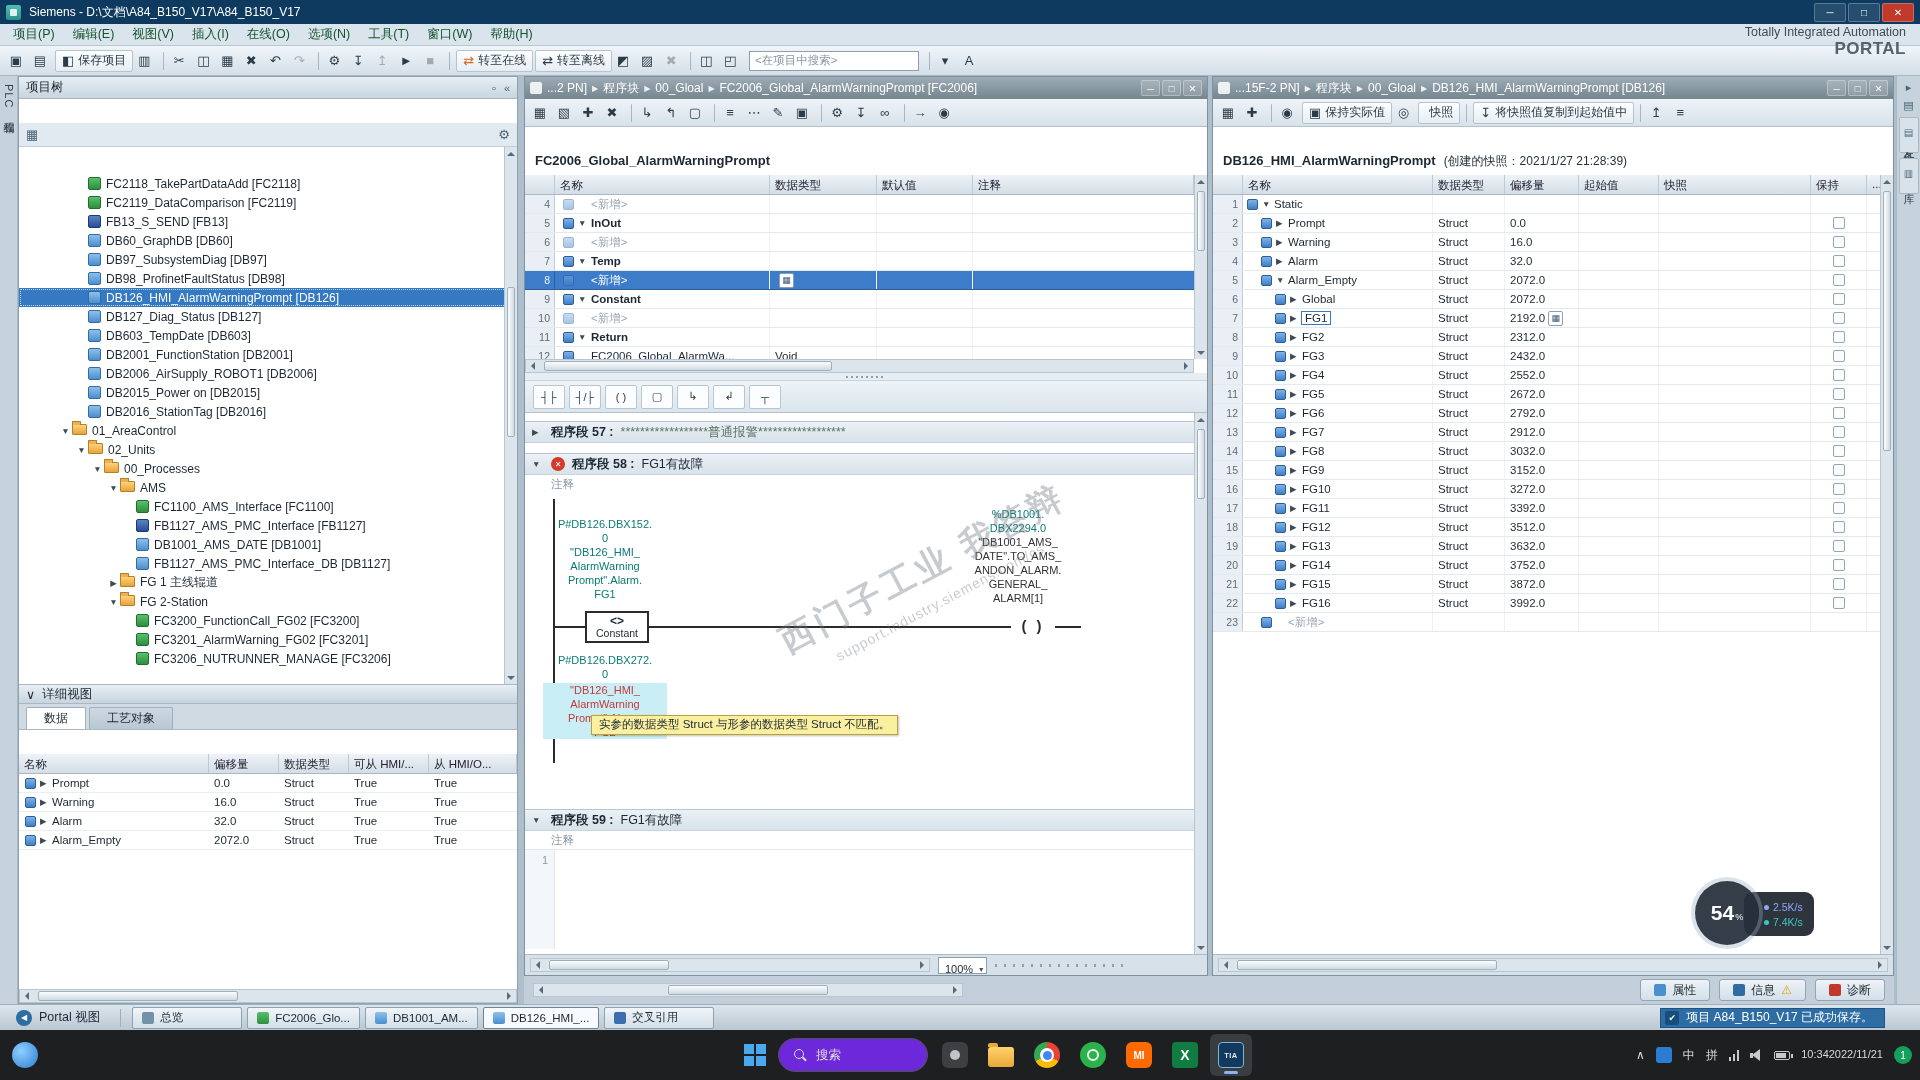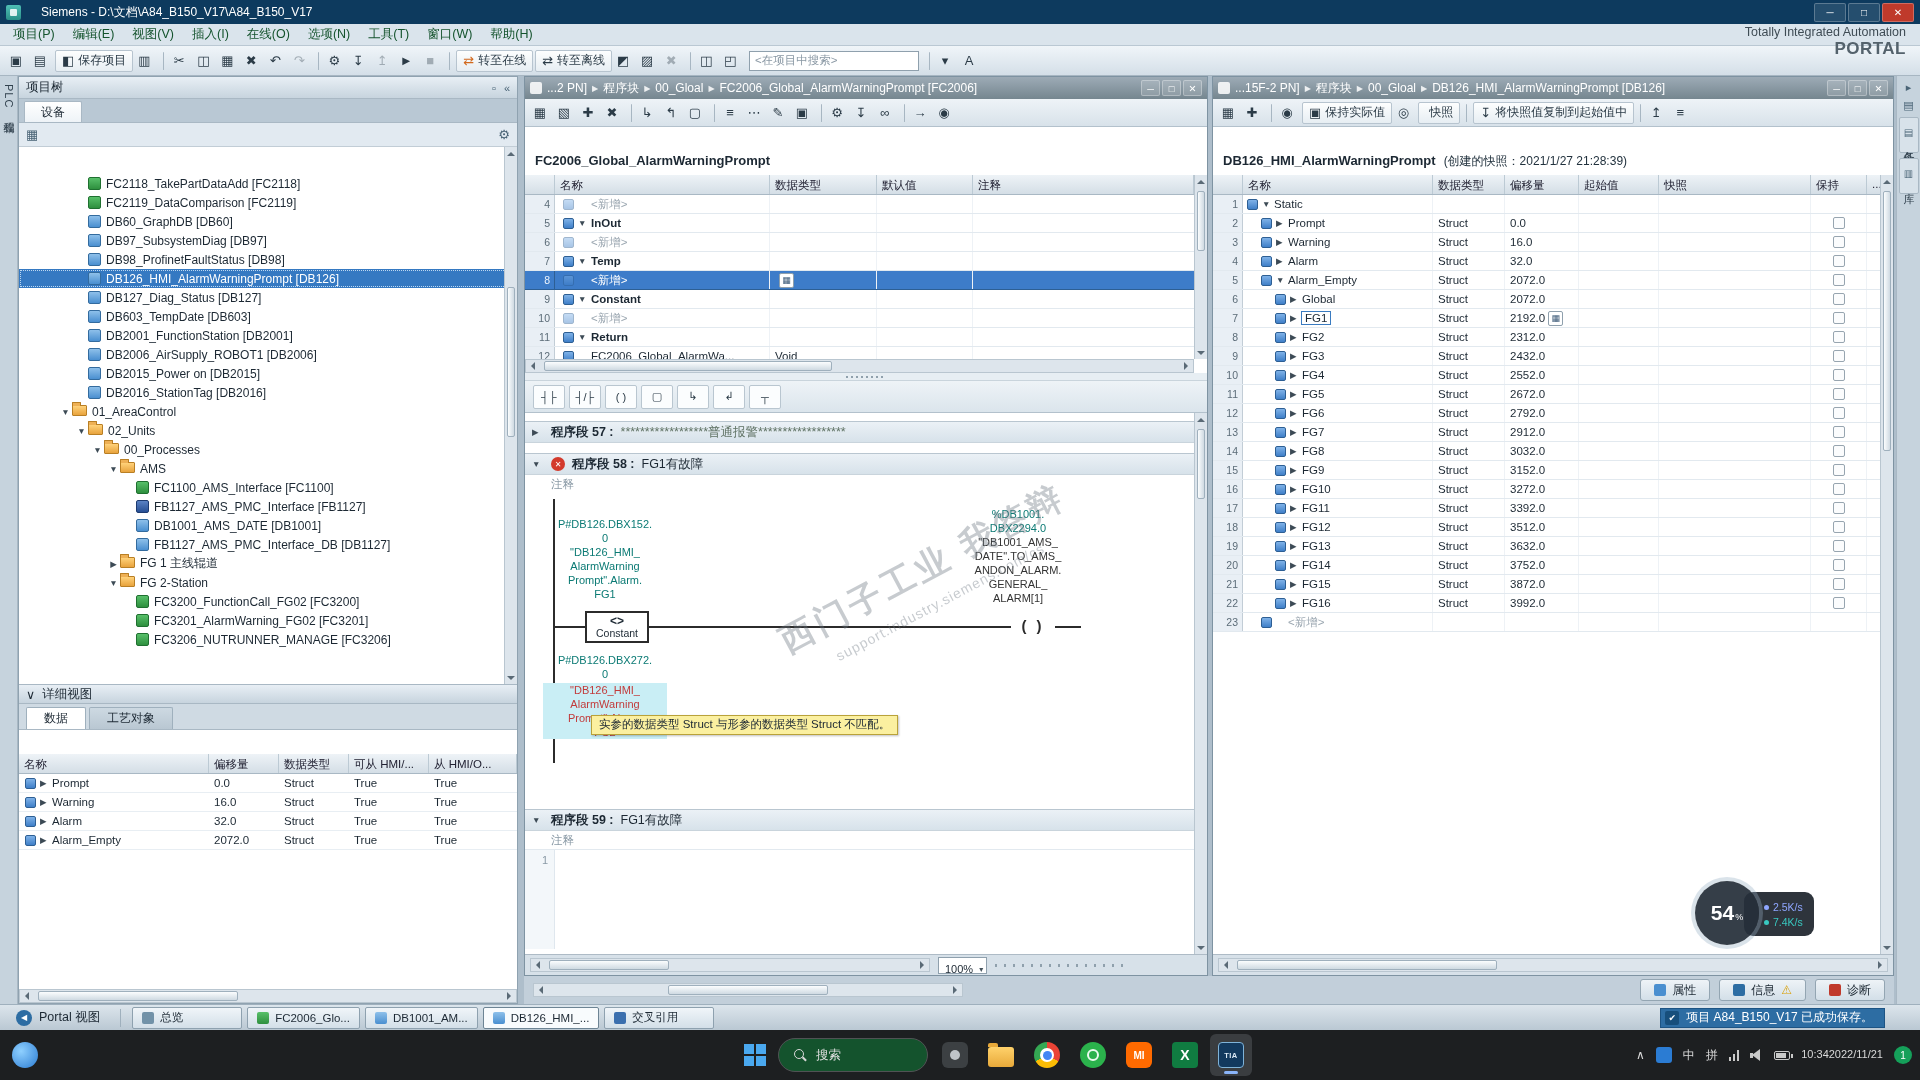--- a/index.html
+++ b/index.html
@@ -1,20 +1,20 @@
 <!DOCTYPE html>
 <html><head>
 <meta charset="utf-8">
 <style>
   *{margin:0;padding:0;box-sizing:border-box;font-family:"Liberation Sans","DejaVu Sans",sans-serif;}
   html,body{width:1920px;height:1080px;overflow:hidden;}
   body{position:relative;background:#aebecb;font-size:12px;color:#1c2833;}
   i{font-style:normal;}
   
-  #titlebar{position:absolute;left:0;top:0;width:1920px;height:24px;background:#0d3a5e;color:#fff;display:flex;align-items:center;padding:0 6px;gap:20px;font-size:12px;}
+  #titlebar{position:absolute;left:0;top:0;width:1920px;height:24px;background:#0d3a5e;color:#fff;display:flex;align-items:center;padding:0 6px;gap:8px;font-size:12px;}
   .t-logo{width:15px;height:15px;border-radius:2px;background:linear-gradient(#4fc0b6,#2a8f88);position:relative;flex:none;}
   .t-logo::after{content:"";position:absolute;inset:4px;background:rgba(255,255,255,.85);border-radius:1px;}
   #titlebar .winbtns{margin-left:auto;display:flex;gap:2px;}
   #titlebar .winbtns span{width:32px;height:19px;display:flex;align-items:center;justify-content:center;font-size:10px;background:rgba(255,255,255,.10);border:1px solid rgba(255,255,255,.25);border-radius:2px;}
   #titlebar .winbtns .close{background:#bf3a2b;border-color:#d5percent;}
   #menubar{position:absolute;left:0;top:24px;width:1920px;height:22px;background:#dae4ec;border-bottom:1px solid #bac8d3;display:flex;align-items:center;padding:0 4px;}
   .menu-item{padding:2px 9px;font-size:12.5px;color:#14532d;cursor:default;}
   #toolbar{position:absolute;left:0;top:46px;width:1920px;height:30px;background:linear-gradient(#f0f5f9,#d4dfe8);border-bottom:1px solid #a7b6c2;display:flex;align-items:center;padding:0 6px;}
   .ti{display:inline-flex;align-items:center;justify-content:center;height:22px;min-width:22px;margin:0 1px;border:1px solid transparent;border-radius:2px;color:#2b3b47;font-size:13px;}
   .ti .g{font-size:13px;}
@@ -218,21 +218,21 @@
   .taskbtn.db .tbico{background:linear-gradient(#8ec0ea,#4a8fd0);}
   .taskbtn.xr .tbico{background:#3b6fae;}
   .tia-status{margin-left:auto;margin-right:28px;height:20px;background:#2d6da3;color:#fff;display:flex;align-items:center;gap:7px;padding:0 11px 0 4px;font-size:12px;border:1px solid #1d5484;}
   .st-ico{width:14px;height:14px;background:#174f7c;color:#fff;font-size:9px;display:flex;align-items:center;justify-content:center;border-radius:2px;}
   
   #wtb{position:absolute;left:0;top:1030px;width:1920px;height:50px;background:#1d1f21;}
   .widgeticon{position:absolute;left:12px;top:12px;width:26px;height:26px;border-radius:50%;background:radial-gradient(circle at 35% 35%,#8fd0ff,#2b7cd3);}
   .wtb-center{position:absolute;left:738px;top:0;height:50px;display:flex;align-items:center;gap:6px;}
   .startlogo{display:grid;grid-template-columns:10px 10px;grid-gap:2px;padding:6px;}
   .startlogo i{width:10px;height:10px;background:#4aa8ef;display:block;}
-  .searchpill{height:34px;min-width:150px;background:#14532d;border:1px solid #505254;border-radius:17px;display:flex;align-items:center;gap:9px;padding:0 15px;color:#e0e0e0;font-size:12.5px;}
+  .searchpill{height:34px;min-width:150px;background:#6d28d9;border:1px solid #505254;border-radius:17px;display:flex;align-items:center;gap:9px;padding:0 15px;color:#e0e0e0;font-size:12.5px;}
   .mag{width:13px;height:13px;position:relative;display:inline-block;}
   .mag::before{content:"";position:absolute;width:8px;height:8px;border:1.6px solid #d8d8d8;border-radius:50%;left:0;top:0;}
   .mag::after{content:"";position:absolute;width:5px;height:1.6px;background:#d8d8d8;transform:rotate(45deg);left:8px;top:9px;}
   .app{position:relative;width:42px;height:42px;display:flex;align-items:center;justify-content:center;border-radius:6px;}
   .app .ic{width:26px;height:26px;position:relative;display:flex;align-items:center;justify-content:center;}
   .app.dark .ic{background:#3c4043;border-radius:6px;}
   .app.dark .ic::before{content:"";width:10px;height:10px;border-radius:50%;background:#bfc4c9;}
   .app.folder .ic{background:linear-gradient(#ffd26b,#e8a93a);border-radius:3px;height:20px;margin-top:4px;position:relative;}
   .app.folder .ic::before{content:"";position:absolute;top:-4px;left:0;width:10px;height:4px;background:#e8a93a;border-radius:2px 2px 0 0;}
   .app.chrome .ic{border-radius:50%;background:conic-gradient(#ea4335 0 120deg,#fbbc05 120deg 240deg,#34a853 240deg 360deg);}
@@ -435,39 +435,41 @@
 </div>
 
 <div id="treepane">
   <div class="p-hdr">
     <span>项目树</span>
     <span class="p-hico">
       <span>▫</span>
       <span>«</span>
     </span>
   </div>
-  <div class="p-tabs">
-    <span class="ptab">设备</span>
-  </div>
   <div class="p-tools">
 
   <span>▦</span>
       <span class=" right">⚙</span>
     </div>
   <div class="treewrap">
 
   <div class="trow fc lv3">
         <span class="exp"></span>
         <span class="tico"></span>
         <span class="tlbl">FC2118_TakePartDataAdd [FC2118]</span>
       </div>
       <div class="trow fc lv3">
         <span class="exp"></span>
         <span class="tico"></span>
         <span class="tlbl">FC2119_DataComparison [FC2119]</span>
+      </div>
+      <div class="trow fb lv3">
+        <span class="exp"></span>
+        <span class="tico"></span>
+        <span class="tlbl">FB13_S_SEND [FB13]</span>
       </div>
       <div class="trow db lv3">
         <span class="exp"></span>
         <span class="tico"></span>
         <span class="tlbl">DB60_GraphDB [DB60]</span>
       </div>
       <div class="trow db lv3">
         <span class="exp"></span>
         <span class="tico"></span>
         <span class="tlbl">DB97_SubsystemDiag [DB97]</span>

